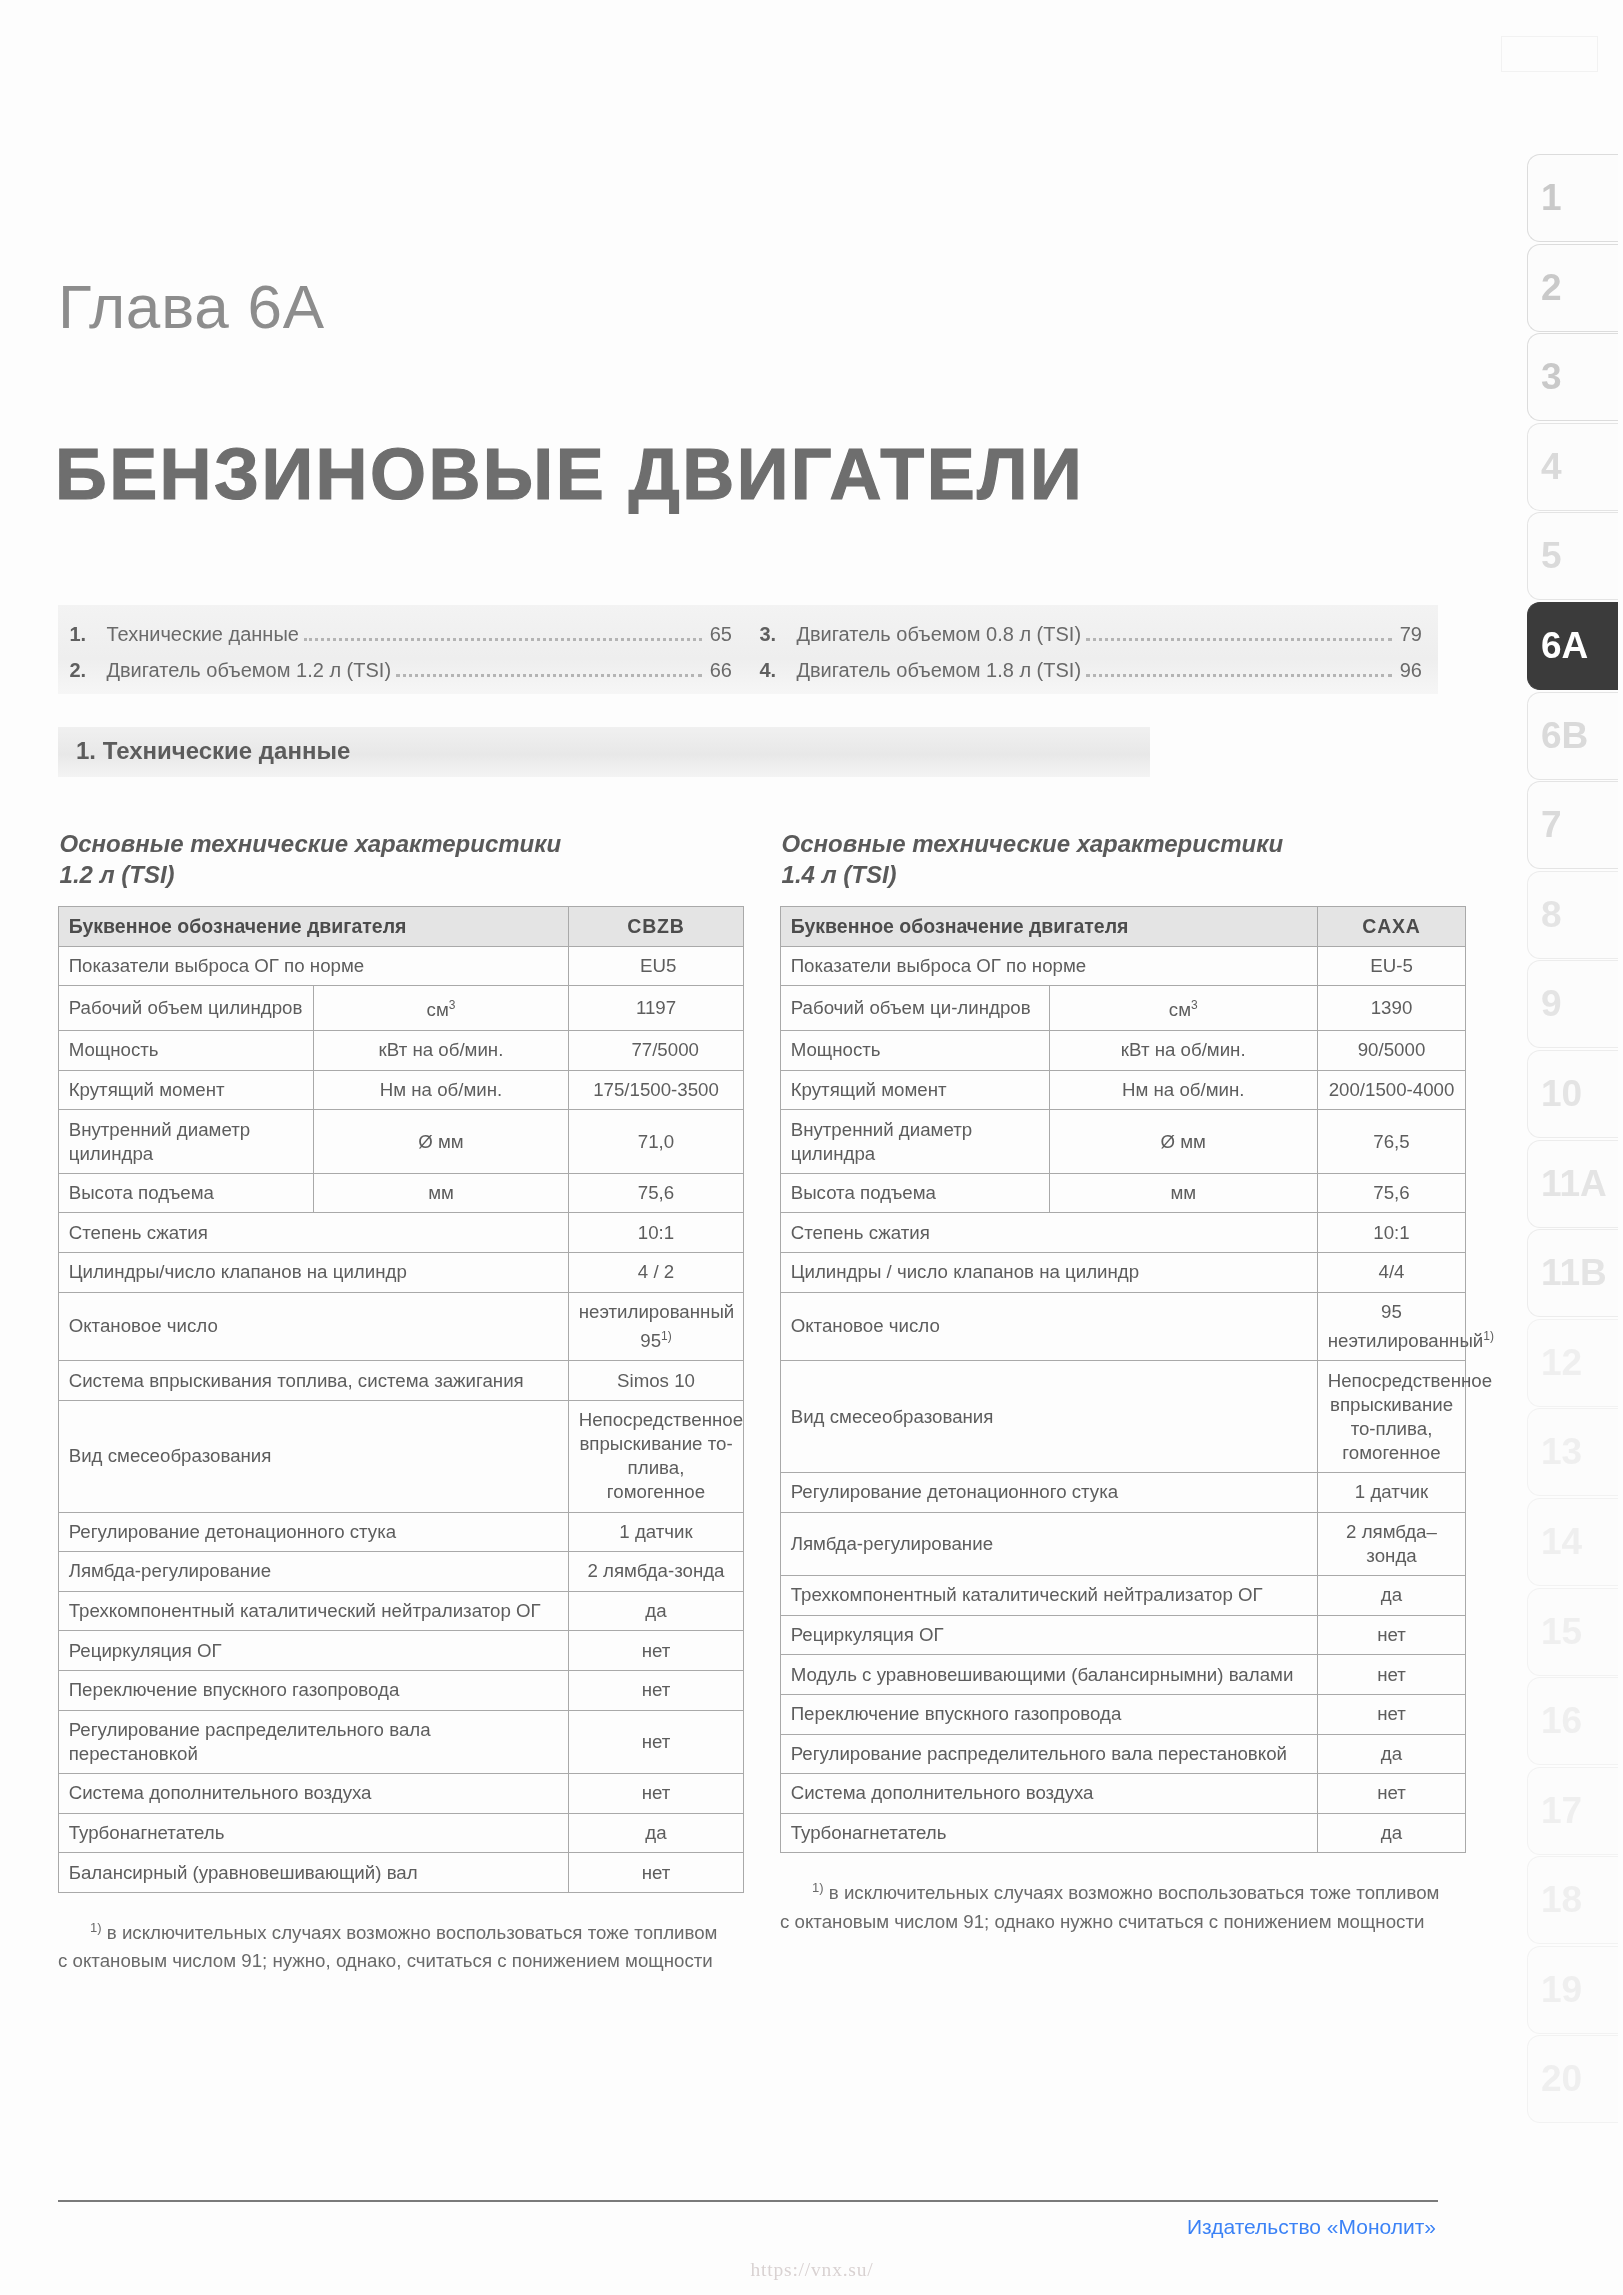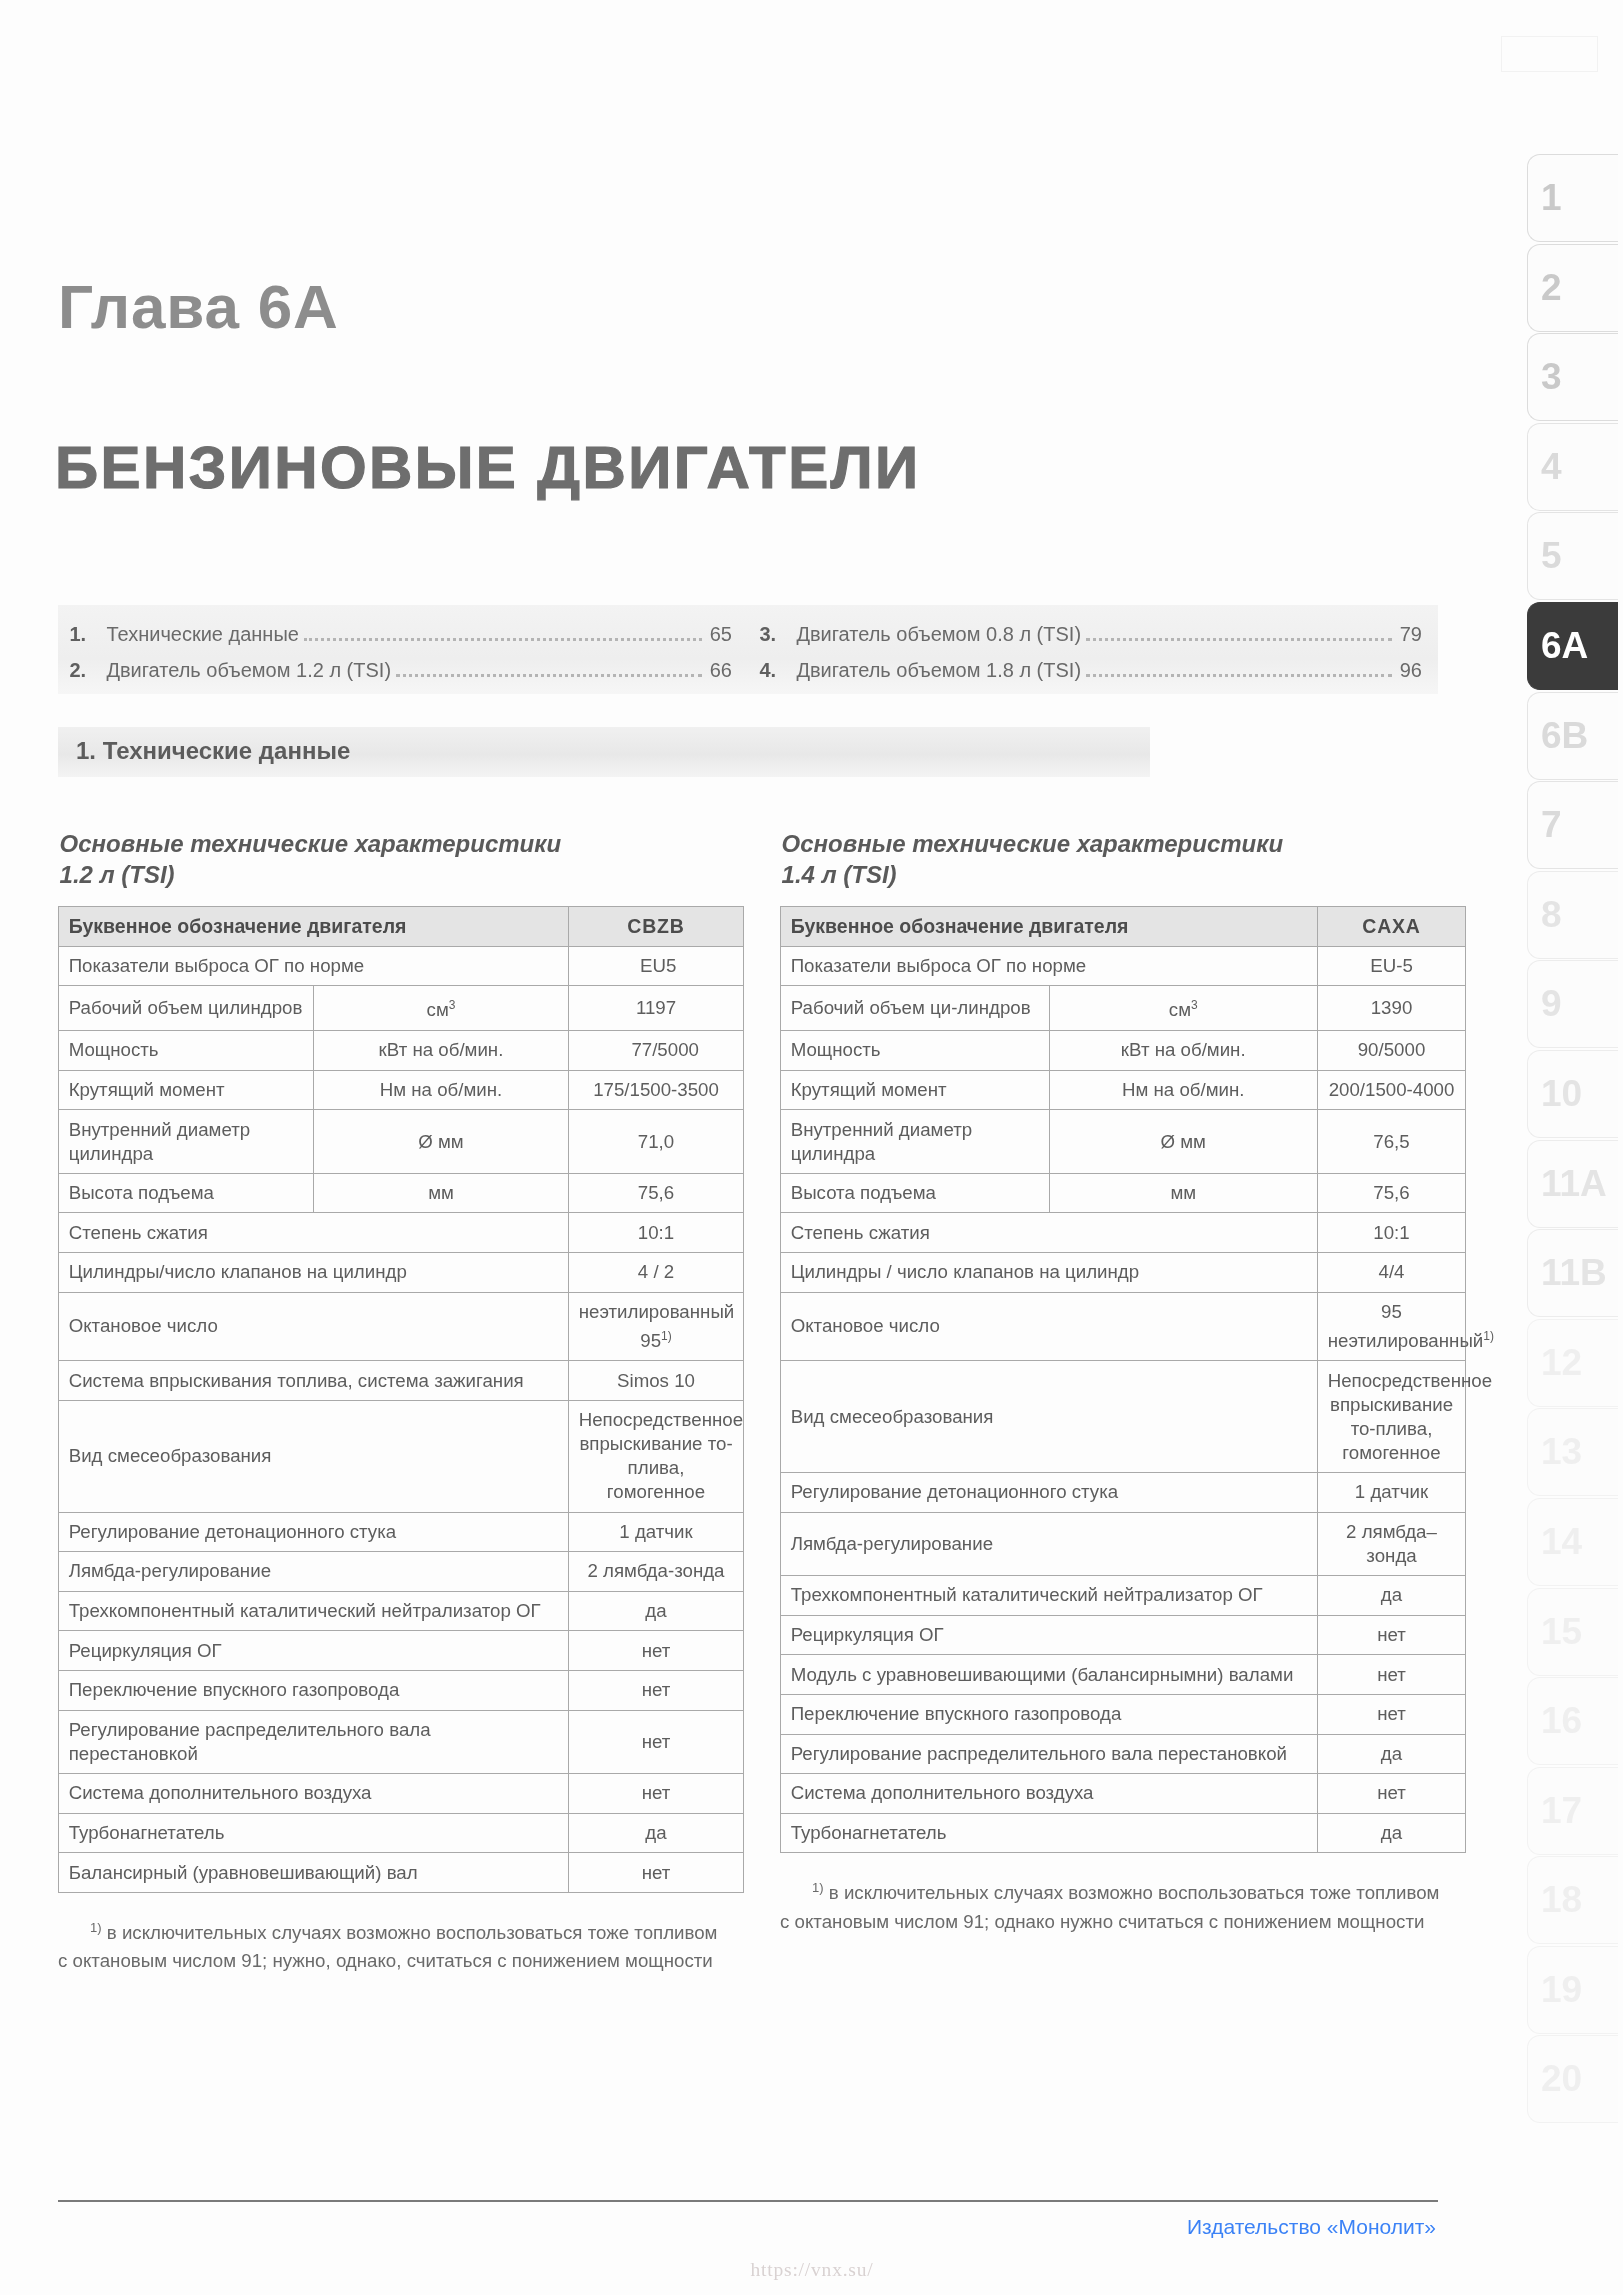--- a/index.html
+++ b/index.html
@@ -30,29 +30,29 @@
     width: 97px; height: 36px;
     border: 1.6px solid #e9e9e9;
     opacity: .55;
   }
 
   
   .chapter-label {
     position: absolute;
     left: 58px; top: 276px;
     font-size: 62px;
-    font-weight: 700;
+    font-weight: 400;
     color: #8d8d8d;
     letter-spacing: 0.8px;
     line-height: 1;
   }
   .chapter-title {
     position: absolute;
     left: 55px; top: 438px;
-    font-size: 60px;
+    font-size: 72px;
     font-weight: 700;
     color: #6e6e6e;
     letter-spacing: 2.4px;
     line-height: 1;
     text-align: center;
     -webkit-text-stroke: 1.2px #6e6e6e;
   }
 
   
   .toc {

